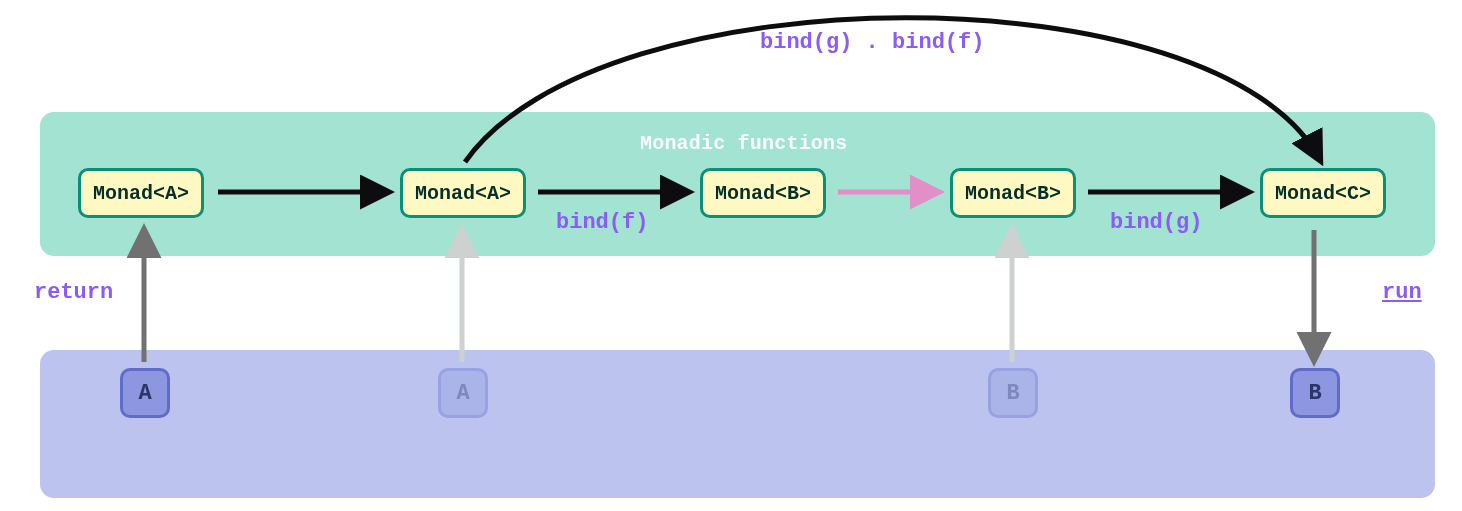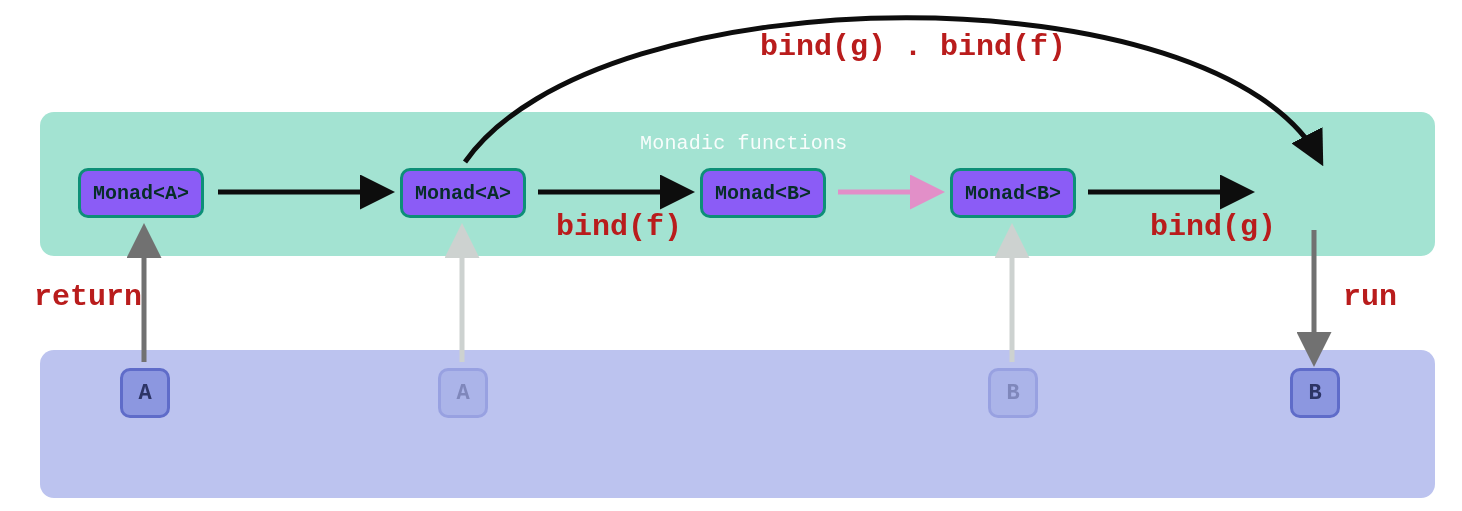--- a/index.html
+++ b/index.html
@@ -15,35 +15,35 @@
     height: 511px;
   }
   .region {
     position: absolute;
     border-radius: 14px;
   }
   .region-monadic { background: #a3e3d2; }
   .region-ordinary { background: #bcc3ef; }
   .region-label {
     position: absolute;
-    font-weight: 400;
+    font-weight: 700;
     color: rgba(255,255,255,.92);
     letter-spacing: .2px;
   }
   .node {
     position: absolute;
     display: flex;
     align-items: center;
     justify-content: center;
     border-radius: 10px;
     font-weight: 700;
     white-space: nowrap;
   }
   .monad-node {
-    background: #8b5cf6;
+    background: #fef9c3;
     border: 3px solid #0d8f77;
     color: #072e28;
     height: 44px;
     padding: 0 12px;
     font-size: 20px;
   }
   .value-node {
     background: #8c97e0;
     border: 3px solid #5f6cc9;
     color: #2d3466;
@@ -52,22 +52,22 @@
     font-size: 22px;
   }
   .value-node.faded {
     background: rgba(140,151,224,.35);
     border-color: rgba(95,108,201,.25);
     color: rgba(45,52,102,.35);
   }
   .label {
     position: absolute;
     font-weight: 700;
-    color: #b91c1c;
-    font-size: 30px;
+    color: #8b5cf6;
+    font-size: 22px;
   }
   svg.overlay {
     position: absolute;
     inset: 0;
     pointer-events: none;
   }
 </style>
 </head>
 <body>
 
@@ -83,38 +83,41 @@
   </div>
   <div class="node monad-node" style="left:400px; top:168px;">
     <span>Monad&lt;A&gt;</span>
   </div>
   <div class="node monad-node" style="left:700px; top:168px;">
     <span>Monad&lt;B&gt;</span>
   </div>
   <div class="node monad-node" style="left:950px; top:168px;">
     <span>Monad&lt;B&gt;</span>
   </div>
+  <div class="node monad-node" style="left:1260px; top:168px;">
+    <span>Monad&lt;C&gt;</span>
+  </div>
 
   <div class="node value-node" style="left:120px; top:368px;">
     <span>A</span>
   </div>
   <div class="node value-node faded" style="left:438px; top:368px;">
     <span>A</span>
   </div>
   <div class="node value-node faded" style="left:988px; top:368px;">
     <span>B</span>
   </div>
   <div class="node value-node" style="left:1290px; top:368px;">
     <span>B</span>
   </div>
 
   <span class="label" style="left:34px; top:280px;font-family:Liberation Mono, monospace;">return</span>
-  <span class="label" style="left:1343px; top:280px;">run</span>
+  <span class="label" style="left:1382px; top:280px;text-decoration:underline;">run</span>
   <span class="label" style="left:556px; top:210px;">bind(f)</span>
-  <span class="label" style="left:1110px; top:210px;margin-left:40px;">bind(g)</span>
+  <span class="label" style="left:1110px; top:210px;">bind(g)</span>
   <span class="label" style="left:760px; top:30px;">bind(g) . bind(f)</span>
 
   <svg class="overlay" viewBox="0 0 1462 511">
     <defs>
       <marker id="ah-black" viewBox="0 0 10 10" refX="8" refY="5" markerWidth="7" markerHeight="7" orient="auto-start-reverse">
         <path d="M0 0 L10 5 L0 10 z" fill="#0d0d0d"></path>
       </marker>
       <marker id="ah-gray" viewBox="0 0 10 10" refX="8" refY="5" markerWidth="7" markerHeight="7" orient="auto-start-reverse">
         <path d="M0 0 L10 5 L0 10 z" fill="#717171"></path>
       </marker>

